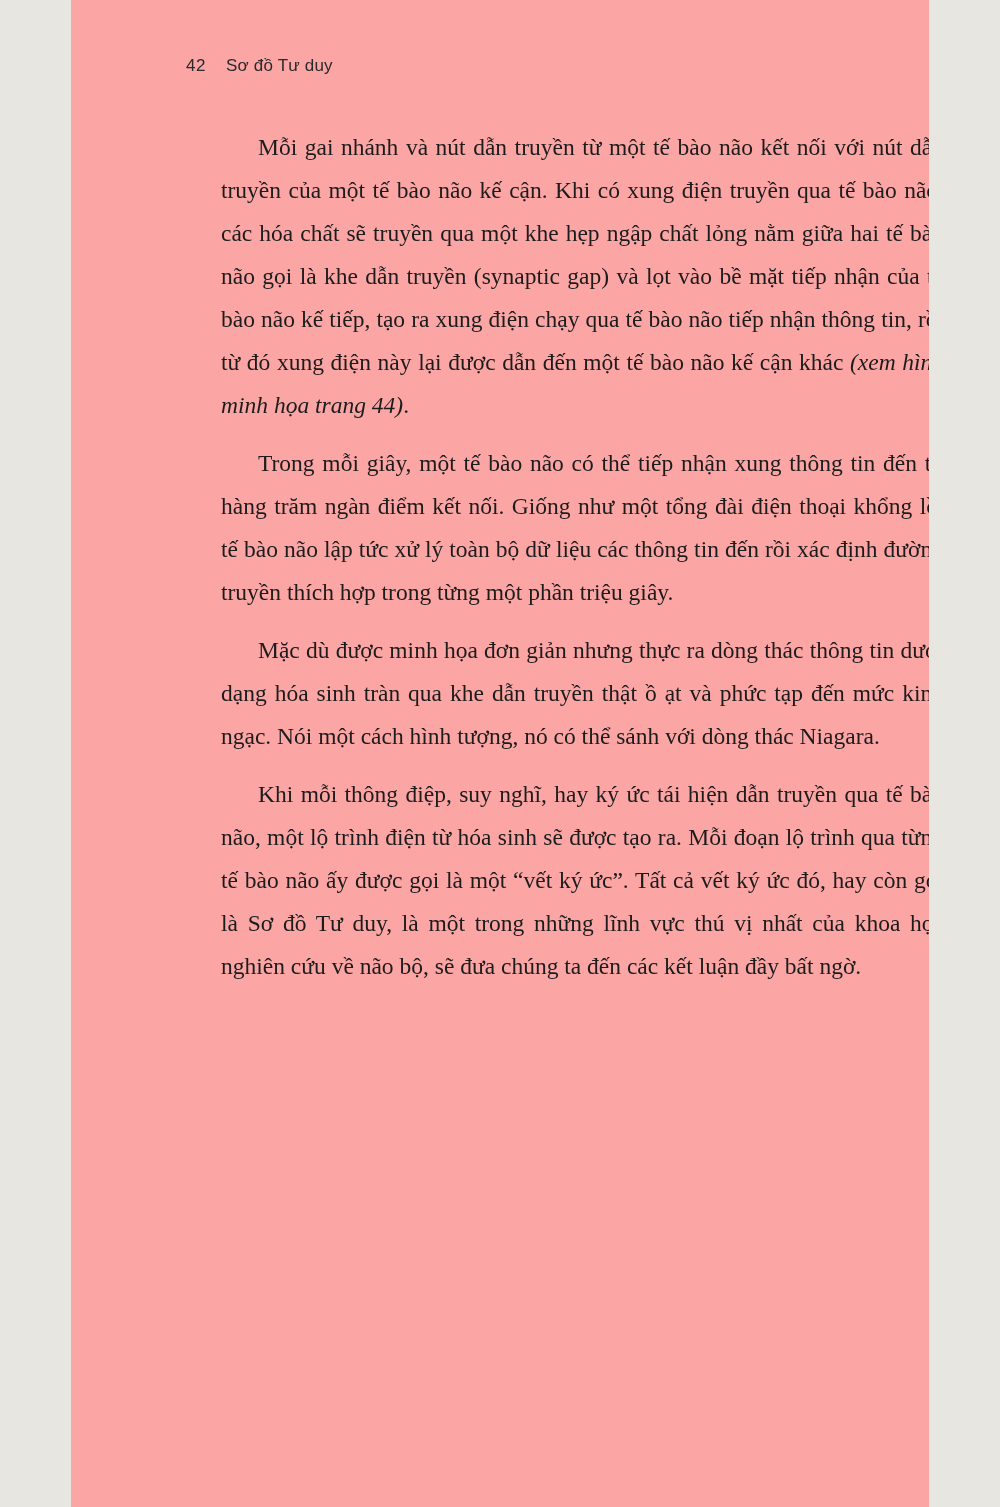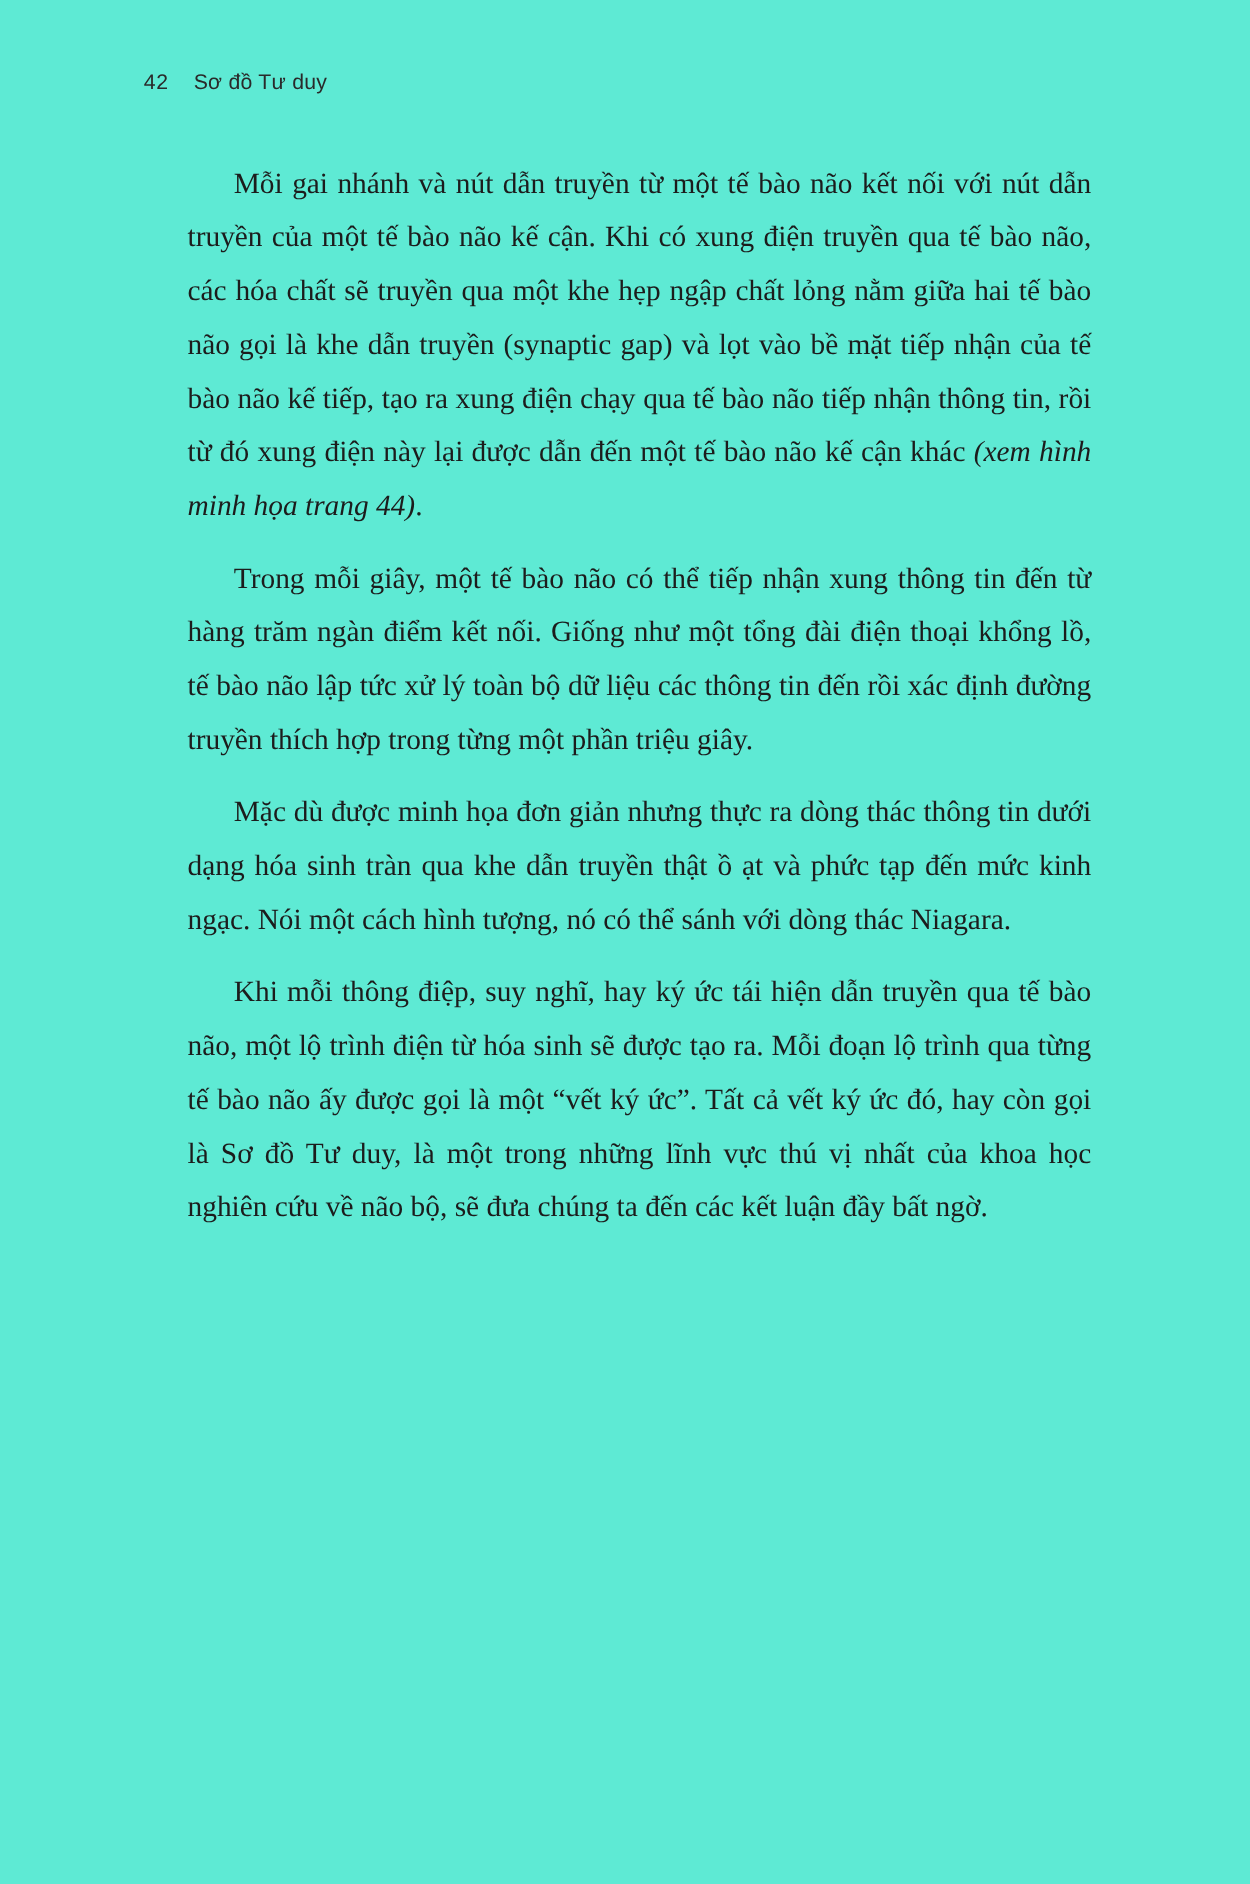--- a/index.html
+++ b/index.html
@@ -2,24 +2,24 @@
 <html><head>
 <meta charset="utf-8">
 <style>
   html, body {
     margin: 0;
     padding: 0;
     background: #e8e6e1;
   }
   .page {
     position: relative;
-    width: 1000px;
+    width: 858px;
     height: 1507px;
     margin: 0 auto;
-    background: #5eead4;
+    background: #fca5a5;
     overflow: hidden;
     font-family: "Liberation Serif", "DejaVu Serif", serif;
     color: #1c1c1c;
   }
   .running-header {
     position: absolute;
     top: 56px;
     left: 115px;
     display: flex;
     align-items: baseline;

